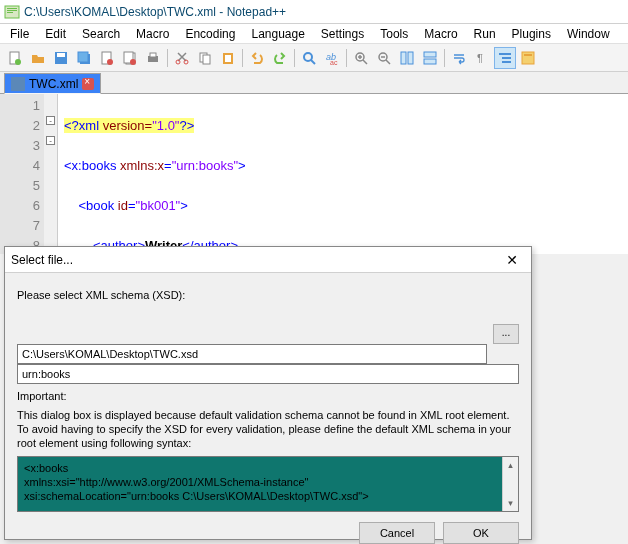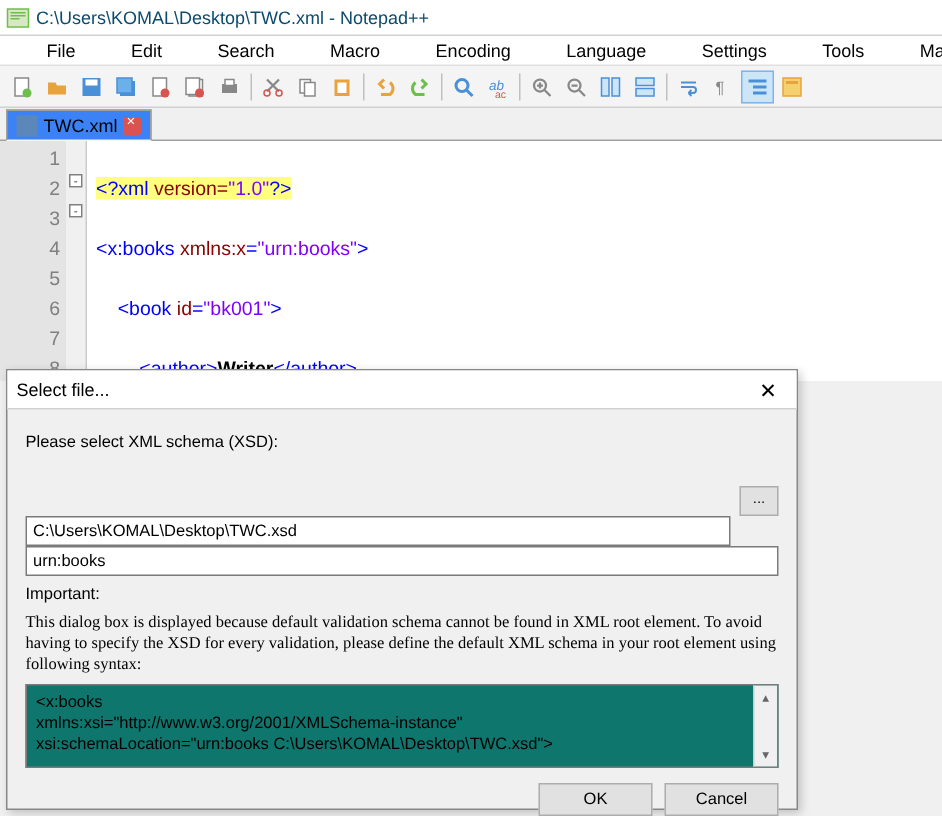--- a/index.html
+++ b/index.html
@@ -4,21 +4,21 @@
 <style>
 * { margin: 0; padding: 0; box-sizing: border-box; font-family: "Segoe UI", Tahoma, sans-serif; }
 body { width: 628px; height: 544px; background: #f0f0f0; overflow: hidden; position: relative; }
 
 
 .titlebar { height: 24px; background: #fff; display: flex; align-items: center; padding: 0 4px; font-size: 12px; color: #0c4a6e; border-bottom: 1px solid #d0d0d0; }
 .titlebar .appicon { width: 16px; height: 16px; margin-right: 4px; }
 
 
 .menubar { height: 20px; background: #fff; display: flex; align-items: center; padding: 0 2px; font-size: 12px; border-bottom: 1px solid #e0e0e0; }
-.menubar span { padding: 2px 8px; cursor: default; margin-left: 21px; }
+.menubar span { padding: 2px 8px; cursor: default; }
 
 
 .toolbar { height: 28px; background: #f4f4f4; display: flex; align-items: center; padding: 2px 4px; border-bottom: 1px solid #d0d0d0; gap: 1px; }
 .toolbar .tbtn { width: 22px; height: 22px; display: flex; align-items: center; justify-content: center; border: 1px solid transparent; }
 .toolbar .sep { width: 1px; height: 18px; background: #c0c0c0; margin: 0 2px; }
 .toolbar .active { background: #cde6f7; border-color: #7eb4ea; }
 
 
 .tabbar { height: 22px; background: #f0f0f0; display: flex; align-items: flex-end; padding-left: 4px; border-bottom: 1px solid #a0a0a0; }
 .tab { display: flex; align-items: center; height: 21px; background: #3b82f6; border: 1px solid #a0a0a0; border-bottom: 1px solid #f6f6f6; padding: 0 6px; font-size: 12px; margin-bottom: -1px; gap: 4px; }
@@ -41,21 +41,21 @@
 
 .dialog { position: absolute; left: 4px; top: 246px; width: 528px; height: 294px; background: #f0f0f0; border: 1px solid #888; box-shadow: 2px 2px 6px rgba(0,0,0,0.2); }
 .dlg-title { height: 26px; background: #fff; display: flex; align-items: center; justify-content: space-between; padding: 0 6px; font-size: 12px; border-bottom: 1px solid #d0d0d0; }
 .dlg-close { width: 26px; height: 20px; display: flex; align-items: center; justify-content: center; font-size: 14px; }
 .dlg-body { padding: 10px 12px; font-size: 11px; color: #000; }
 .dlg-body label { display: block; margin-bottom: 3px; margin-top: 6px; }
 .dlg-body input[type=text] { width: 100%; height: 20px; font-size: 11px; padding: 1px 4px; border: 1px solid #7a7a7a; background: #fff; }
 .dlg-row { display: flex; gap: 6px; align-items: center; }
 .dlg-row input { flex: 1; margin-top: 40px; }
 .dlg-browse { width: 26px; height: 20px; border: 1px solid #adadad; background: #e1e1e1; font-size: 10px; text-align: center; line-height: 16px; }
-.dlg-info { margin-top: 6px; font-size: 11px; line-height: 14px; font-family: Liberation Serif, serif; }
+.dlg-info { margin-top: 6px; font-size: 11px; line-height: 14px; }
 .dlg-syntax { margin-top: 6px; border: 1px solid #7a7a7a; background: #0f766e; padding: 4px 6px; height: 56px; font-size: 11px; line-height: 14px; position: relative; }
 .dlg-syntax .sb { position: absolute; right: 0; top: 0; bottom: 0; width: 16px; background: #f0f0f0; border-left: 1px solid #ccc; }
 .dlg-syntax .sb .arr { height: 16px; text-align: center; font-size: 9px; color: #666; line-height: 16px; }
 .dlg-buttons { display: flex; justify-content: flex-end; gap: 8px; margin-top: 10px; }
 .dlg-buttons button { width: 76px; height: 22px; font-size: 11px; background: #e1e1e1; border: 1px solid #adadad; }
 
 svg { display: block; }
 </style>
 </head>
 <body>
@@ -280,17 +280,17 @@
       <div>&lt;x:books</div>
       <div>    xmlns:xsi="http://www.w3.org/2001/XMLSchema-instance"</div>
       <div>    xsi:schemaLocation="urn:books C:\Users\KOMAL\Desktop\TWC.xsd"&gt;</div>
       <div class="sb">
         <div class="arr">▴</div>
         <div style="flex:1"></div>
         <div class="arr" style="position:absolute;bottom:0;width:100%">▾</div>
       </div>
     </div>
     <div class="dlg-buttons">
+      <button>Cancel</button>
       <button>OK</button>
-      <button>Cancel</button>
     </div>
   </div>
 </div>
 
 </body></html>

